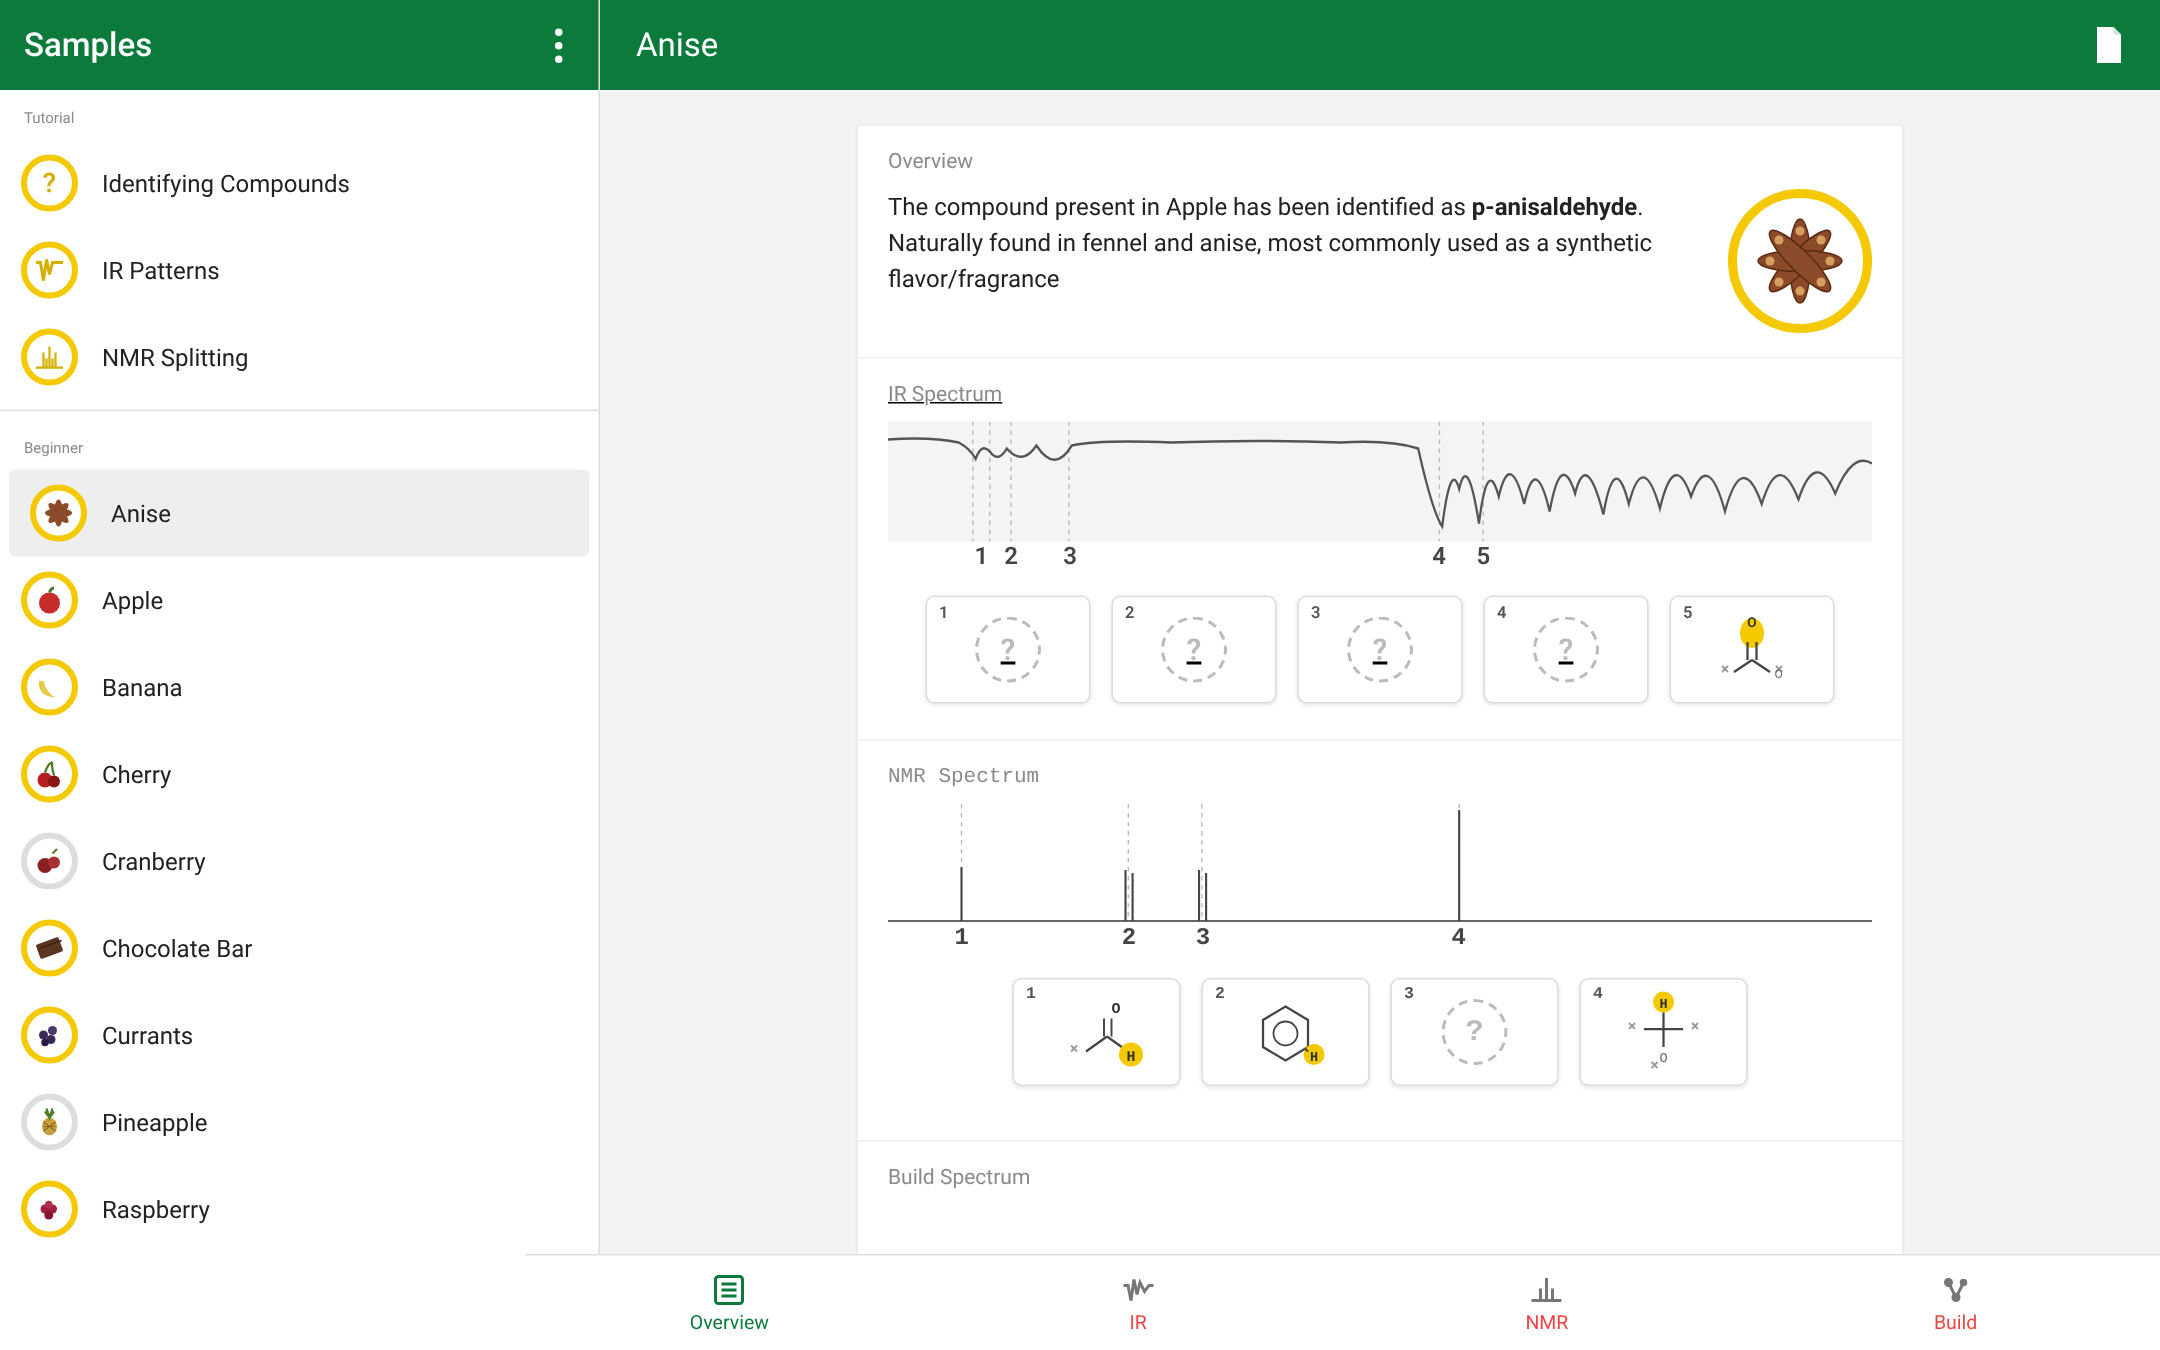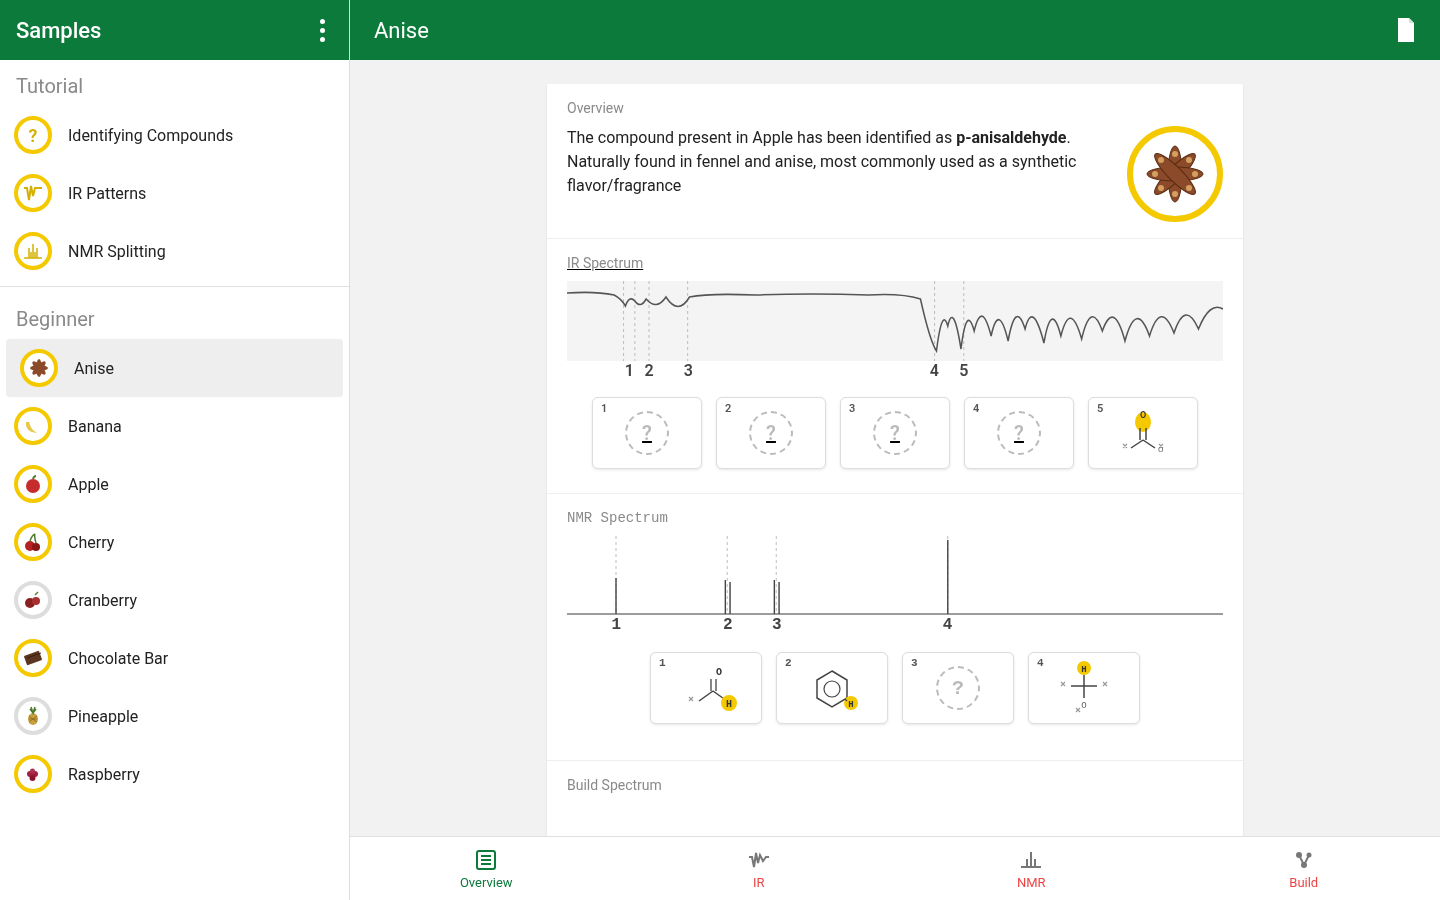--- a/index.html
+++ b/index.html
@@ -1,23 +1,23 @@
 <!DOCTYPE html>
 <html><head>
 <meta charset="utf-8">
 <style>
   * { box-sizing: border-box; margin: 0; padding: 0; }
   html, body { width: 1440px; height: 900px; font-family: Roboto, "Helvetica Neue", Arial, sans-serif; overflow: hidden; background: #f2f2f2; }
   .app { display: flex; width: 100%; height: 100%; }
-  .sidebar { width: 350px; background: #fff; display: flex; flex-direction: column; border-right: 1px solid #ddd; }
+  .sidebar { width: 400px; background: #fff; display: flex; flex-direction: column; border-right: 1px solid #ddd; }
   .sidebar-header { height: 60px; background: #0b7a3b; color: #fff; display: flex; align-items: center; justify-content: space-between; padding: 0 16px; }
   .sidebar-title { font-size: 22px; font-weight: 500; }
   .menu-dots { display: flex; flex-direction: column; gap: 4px; cursor: pointer; padding: 8px; }
   .menu-dots span { width: 5px; height: 5px; background: #fff; border-radius: 50%; }
-  .section-label { color: #8a8a8a; font-size: 20px; padding: 14px 16px 8px; }
+  .section-label { color: #8a8a8a; font-size: 10px; padding: 14px 16px 8px; }
   .list-item { display: flex; align-items: center; gap: 16px; padding: 10px 14px; cursor: pointer; font-size: 16px; color: #222; }
   .list-item.selected { background: #eee; border-radius: 0; margin: 0 6px; border-radius: 4px; }
   .icon-circ { width: 38px; height: 38px; border-radius: 50%; display: flex; align-items: center; justify-content: center; flex-shrink: 0; }
   .icon-yellow { border: 4px solid #f4c900; background: #fff; }
   .icon-grey { border: 4px solid #ddd; background: #fff; }
   .icon-circ svg, .icon-circ span { font-size: 18px; }
   .divider { height: 1px; background: #e0e0e0; margin: 6px 0; }
 
   .main { flex: 1; display: flex; flex-direction: column; background: #f2f2f2; }
   .main-header { height: 60px; background: #0b7a3b; color: #fff; display: flex; align-items: center; justify-content: space-between; padding: 0 24px; }
@@ -103,33 +103,33 @@
               <ellipse cx="13" cy="13" rx="3" ry="9" transform="rotate(90 13 13)"></ellipse>
               <ellipse cx="13" cy="13" rx="3" ry="9" transform="rotate(135 13 13)"></ellipse>
             </g>
           </svg>
       </div>
       <span>Anise</span>
     </div>
     <div class="list-item">
       <div class="icon-circ icon-yellow">
         <svg width="24" height="24" viewBox="0 0 24 24">
-            <path d="M5 8 Q4 18 16 19 Q10 16 8 8 Z" fill="#e8c847"></path>
-          </svg>
-      </div>
-      <span>Banana</span>
-    </div>
-    <div class="list-item">
-      <div class="icon-circ icon-yellow">
-        <svg width="24" height="24" viewBox="0 0 24 24">
             <circle cx="12" cy="14" r="7" fill="#c72c2c"></circle>
             <path d="M12 7 Q13 4 15 4" stroke="#4a7a2a" stroke-width="2" fill="none"></path>
           </svg>
       </div>
       <span>Apple</span>
+    </div>
+    <div class="list-item">
+      <div class="icon-circ icon-yellow">
+        <svg width="24" height="24" viewBox="0 0 24 24">
+            <path d="M5 8 Q4 18 16 19 Q10 16 8 8 Z" fill="#e8c847"></path>
+          </svg>
+      </div>
+      <span>Banana</span>
     </div>
     <div class="list-item">
       <div class="icon-circ icon-yellow">
         <svg width="24" height="24" viewBox="0 0 24 24">
             <circle cx="9" cy="16" r="5" fill="#b52020"></circle>
             <circle cx="15" cy="17" r="4" fill="#8a1515"></circle>
             <path d="M9 11 Q11 5 14 4 M15 13 Q13 6 14 4" stroke="#4a7a2a" stroke-width="1.5" fill="none"></path>
           </svg>
       </div>
       <span>Cherry</span>
@@ -145,20 +145,31 @@
       <span>Cranberry</span>
     </div>
     <div class="list-item">
       <div class="icon-circ icon-yellow">
         <svg width="26" height="26" viewBox="0 0 26 26">
             <rect x="5" y="8" width="16" height="10" rx="1" fill="#5a3520" transform="rotate(-20 13 13)"></rect>
             <line x1="7" y1="13" x2="21" y2="8" stroke="#3a2010" stroke-width="1"></line>
           </svg>
       </div>
       <span>Chocolate Bar</span>
+    </div>
+    <div class="list-item">
+      <div class="icon-circ icon-yellow">
+        <svg width="24" height="24" viewBox="0 0 24 24">
+            <circle cx="8" cy="12" r="3" fill="#3a2a5a"></circle>
+            <circle cx="13" cy="15" r="3" fill="#3a2a5a"></circle>
+            <circle cx="14" cy="9" r="3" fill="#4a3a6a"></circle>
+            <circle cx="9" cy="17" r="2.5" fill="#2a1a4a"></circle>
+          </svg>
+      </div>
+      <span>Currants</span>
     </div>
     <div class="list-item">
       <div class="icon-circ icon-grey">
         <svg width="24" height="24" viewBox="0 0 24 24">
             <ellipse cx="12" cy="15" rx="5" ry="6" fill="#c9a040"></ellipse>
             <path d="M9 5 L12 9 L15 5 M10 3 L12 9 L14 3" stroke="#4a7a2a" stroke-width="1.5" fill="none"></path>
             <path d="M8 12 L16 18 M8 18 L16 12 M8 15 L16 15" stroke="#8a6a20" stroke-width="0.8"></path>
           </svg>
       </div>
       <span>Pineapple</span>

